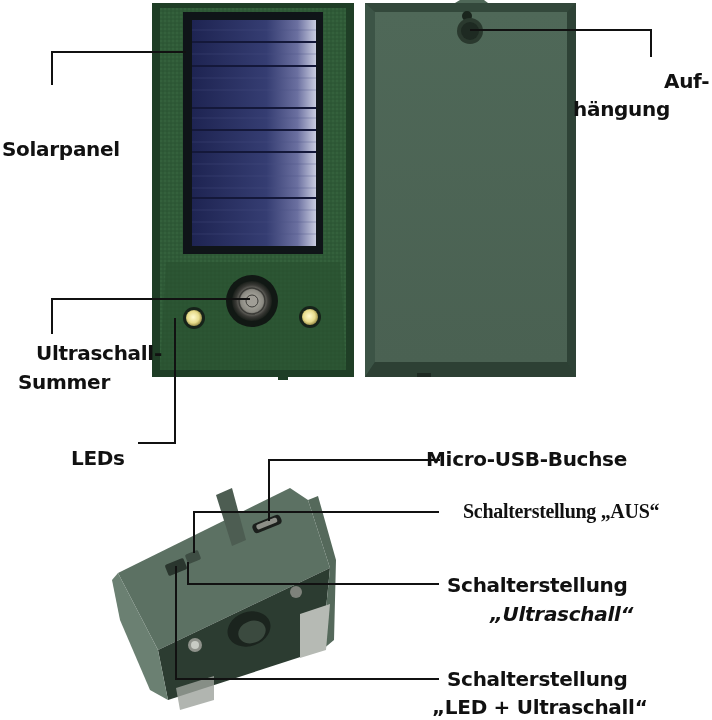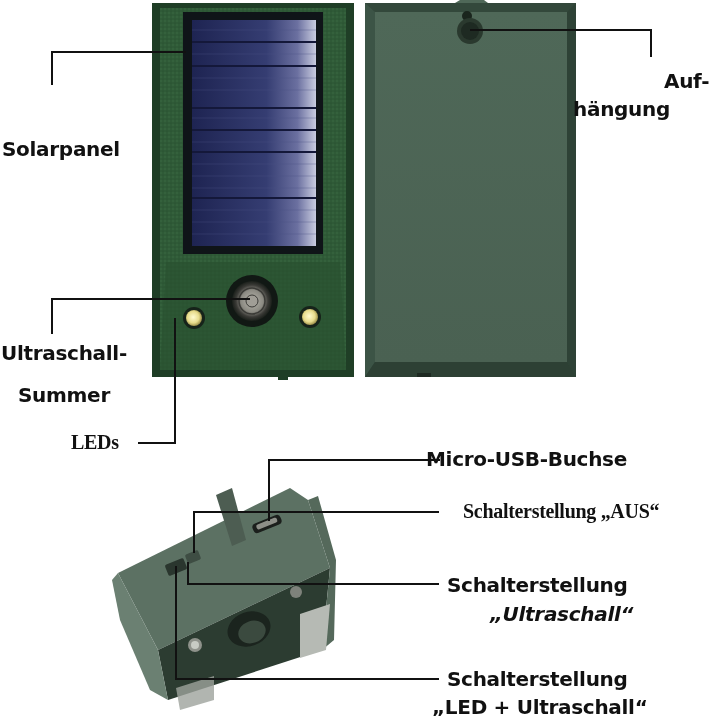--- a/index.html
+++ b/index.html
@@ -151,24 +151,24 @@
 <div class="line" style="left:187px;top:583px;width:252px;height:2px;"></div>
 
 <div class="line" style="left:175px;top:566px;width:2px;height:114px;"></div>
 <div class="line" style="left:175px;top:678px;width:264px;height:2px;"></div>
 
 <div class="label" style="left:2px;top:88px;margin-top:48px;">Solarpanel</div>
 
 <div class="label" style="left:664px;top:68px;">Auf-</div>
 <div class="label" style="left:573px;top:96px;">hängung</div>
 
-<div class="label" style="left:1px;top:340px;">Ultraschall-</div>
-<div class="label" style="left:18px;top:382px;text-align:right;">Summer</div>
+<div class="label" style="left:1px;top:340px;padding-left:35px;">Ultraschall-</div>
+<div class="label" style="left:18px;top:369px;text-align:right;">Summer</div>
 
-<div class="label" style="left:71px;top:429px;font-family:Liberation Serif, serif;">LEDs</div>
+<div class="label" style="left:71px;top:445px;">LEDs</div>
 
 <div class="label" style="left:426px;top:446px;">Micro-USB-Buchse</div>
 
 <div class="label" style="left:463px;top:498px;font-family:Liberation Serif, serif;">Schalterstellung „AUS“</div>
 
 <div class="label" style="left:447px;top:572px;">Schalterstellung</div>
 <div class="label" style="left:490px;top:601px;font-style:italic;">„Ultraschall“</div>
 
 <div class="label" style="left:447px;top:666px;">Schalterstellung</div>
 <div class="label" style="left:432px;top:694px;">„LED + Ultraschall“</div>

